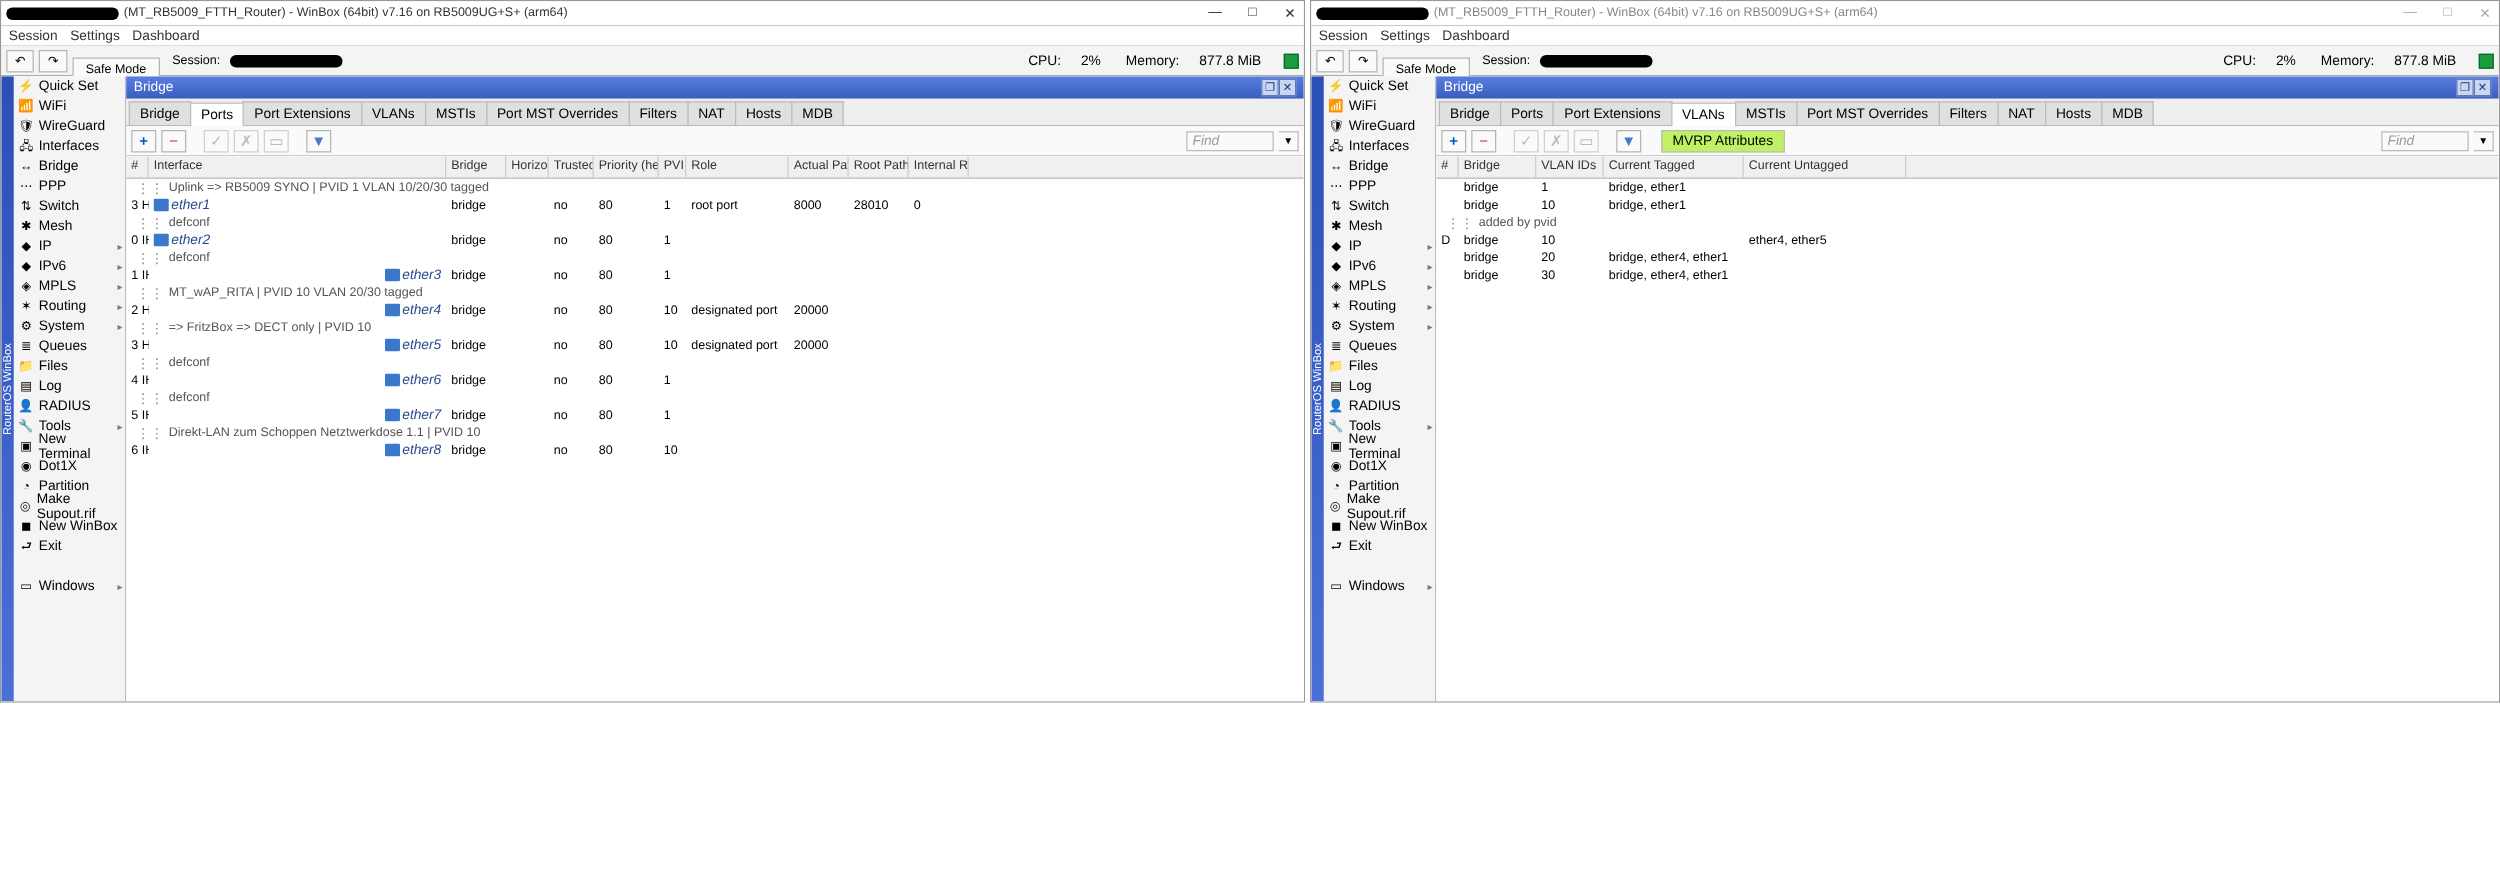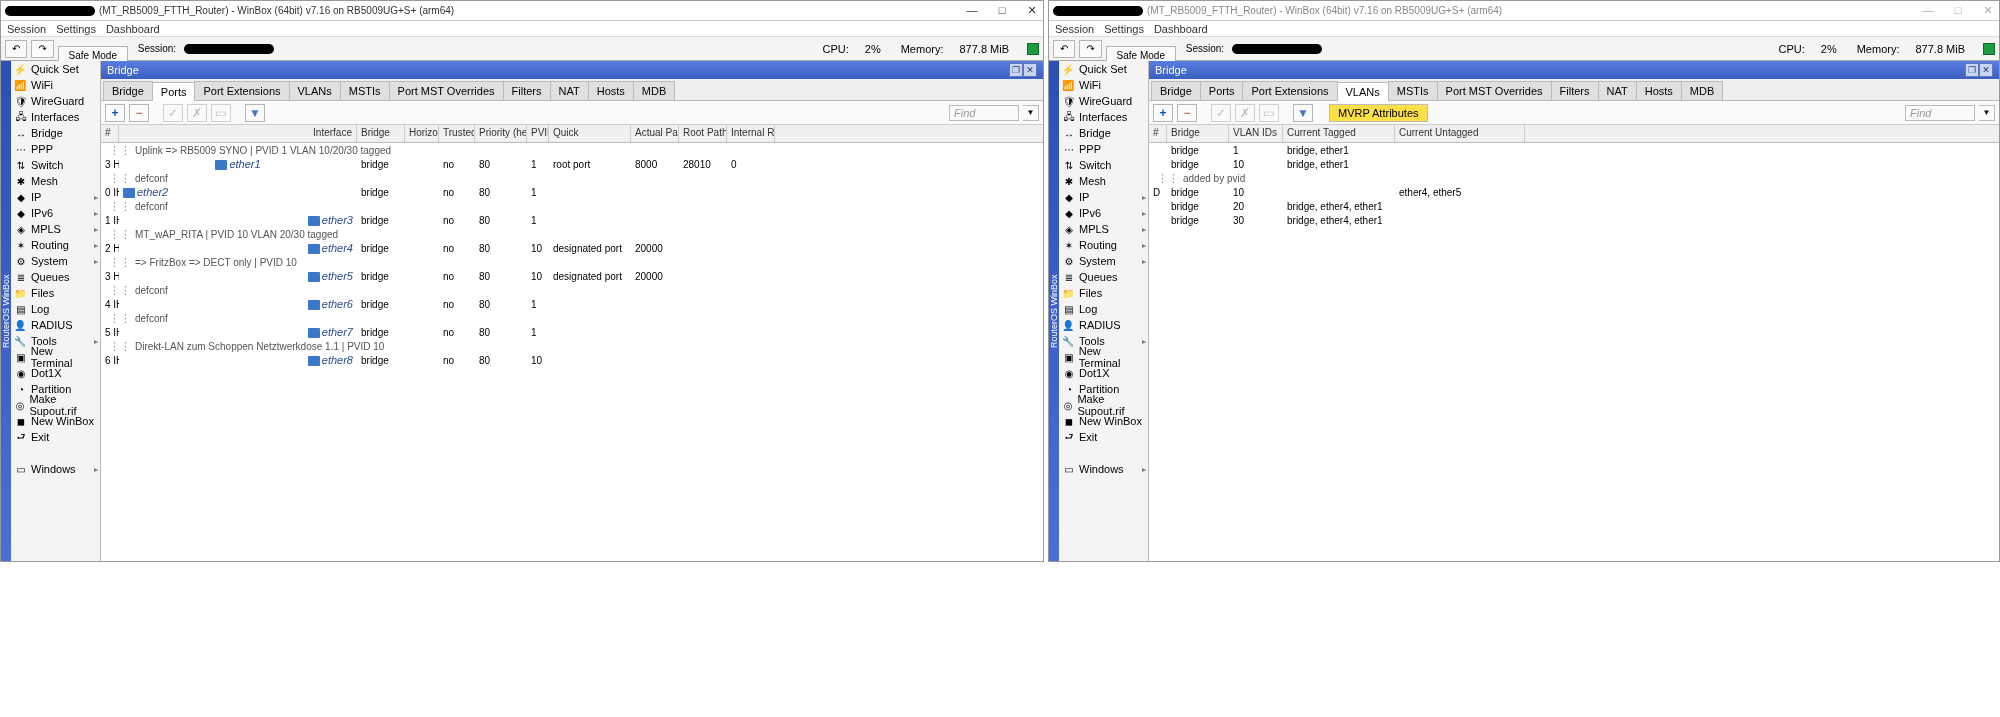--- a/index.html
+++ b/index.html
@@ -32,21 +32,21 @@
 .bridge-header .hdr-btns { margin-left:auto; display:flex; gap:0;}
 .bridge-header .hdr-btn { width:14px; height:14px; background:#c9d6f2; border:1px solid #5b78b8; color:#223d78; display:flex; align-items:center; justify-content:center; font-size:9px;}
 .tabbar { height:22px; border-bottom:1px solid #bbb; display:flex; align-items:flex-end; background:#efefef; padding-left:2px;}
 .tab { padding:3px 8px; border:1px solid #bbb; border-bottom:none; background:#e0e0e0; margin-right:-1px; font-size:11px; }
 .tab.active { background:#fff; position:relative; top:1px;}
 .action-row { height:24px; display:flex; align-items:center; gap:4px; padding:0 4px; border-bottom:1px solid #ccc; background:#fafafa;}
 .ab { width:20px; height:18px; border:1px solid #b5b5b5; background:#fafafa; display:flex; align-items:center; justify-content:center; font-size:12px;}
 .ab.dis { color:#bbb; border-color:#d0d0d0;}
 .find-box { margin-left:auto; border:1px solid #bbb; width:70px; height:16px; color:#999; font-style:italic; padding:0 4px; display:flex; align-items:center;}
 .dd-down { width:16px; height:16px; border:1px solid #bbb; border-left:none; display:flex; align-items:center; justify-content:center; font-size:8px;}
-.mvrp-btn { border:1px solid #bbb; background:#fde047; padding:1px 8px; height:18px; display:flex; align-items:center;}
+.mvrp-btn { border:1px solid #bbb; background:#bef264; padding:1px 8px; height:18px; display:flex; align-items:center;}
 .grid { flex:1; overflow:auto; background:#fff; position:relative;}
 .gcols { display:flex; height:18px; border-bottom:1px solid #bbb; background:#f0f0f0; position:sticky; top:0;}
 .gcol { border-right:1px solid #ccc; padding:2px 4px; font-size:10px; color:#333; overflow:hidden; white-space:nowrap;}
 .grow { display:flex; height:14px; align-items:center;}
 .grow.comment { font-size:10px; color:#555; padding-left:8px;}
 .grow.comment .dots { color:#888; margin-right:4px;}
 .gcell { padding:0 4px; font-size:10px; overflow:hidden; white-space:nowrap;}
 .iface-ital { font-style:italic; color:#2a4a90;}
 .net-icon { width:12px; height:10px; display:inline-block; background:#3b78c9; margin-right:2px; vertical-align:middle; border-radius:1px;}
 .gcell.num { text-align:left; padding-right:8px;}
@@ -228,36 +228,36 @@
         <div class="ab dis">✗</div>
         <div class="ab dis">▭</div>
         <div style="width:6px"></div>
         <div class="ab" style="color:#4a7ac8">▼</div>
         <div class="find-box">Find</div>
         <div class="dd-down">▼</div>
       </div>
       <div class="grid">
         <div class="gcols">
           <div class="gcol pc-hash">#</div>
-          <div class="gcol pc-iface" style="text-align:right">Interface</div>
+          <div class="gcol pc-iface" style="text-align:left">Interface</div>
           <div class="gcol pc-iff">Bridge</div>
           <div class="gcol pc-horz">Horizon</div>
           <div class="gcol pc-trust">Trusted</div>
           <div class="gcol pc-prio">Priority (hex)</div>
           <div class="gcol pc-pvid">PVID</div>
-          <div class="gcol pc-role">Quick</div>
+          <div class="gcol pc-role">Role</div>
           <div class="gcol pc-apath">Actual Pat...</div>
           <div class="gcol pc-rpath">Root Path...</div>
           <div class="gcol pc-irpath">Internal R...</div>
         </div>
         <div id="rows-left">
             <div class="grow comment"><span class="dots">⋮⋮</span>Uplink =&gt; RB5009 SYNO | PVID 1 VLAN 10/20/30 tagged</div>
             <div class="grow">
               <div class="gcell pc-hash">3 H</div>
-              <div class="gcell pc-iface" style="text-align:center"><span class="net-icon"></span><span class="iface-ital">ether1</span></div>
+              <div class="gcell pc-iface" style="text-align:left"><span class="net-icon"></span><span class="iface-ital">ether1</span></div>
               <div class="gcell pc-iff">bridge</div>
               <div class="gcell pc-horz"></div>
               <div class="gcell pc-trust">no</div>
               <div class="gcell pc-prio num">80</div>
               <div class="gcell pc-pvid num">1</div>
               <div class="gcell pc-role">root port</div>
               <div class="gcell pc-apath num">8000</div>
               <div class="gcell pc-rpath num">28010</div>
               <div class="gcell pc-irpath num">0</div>
             </div>

